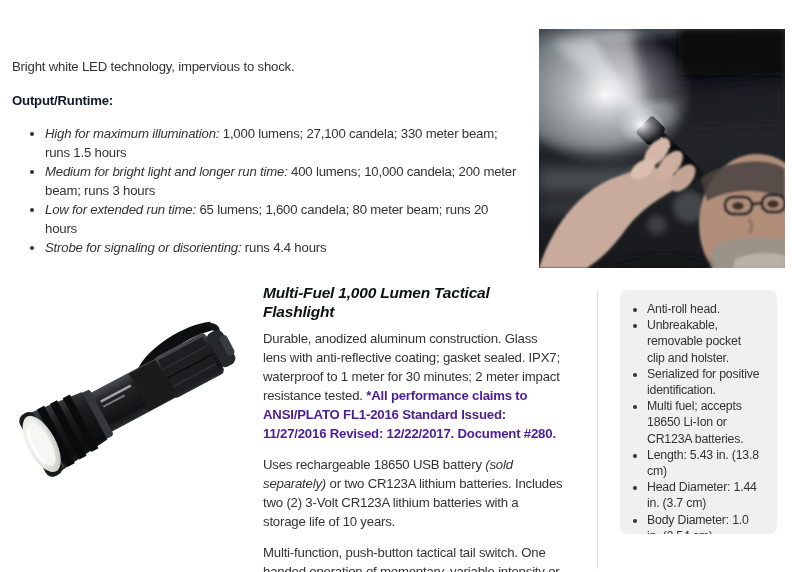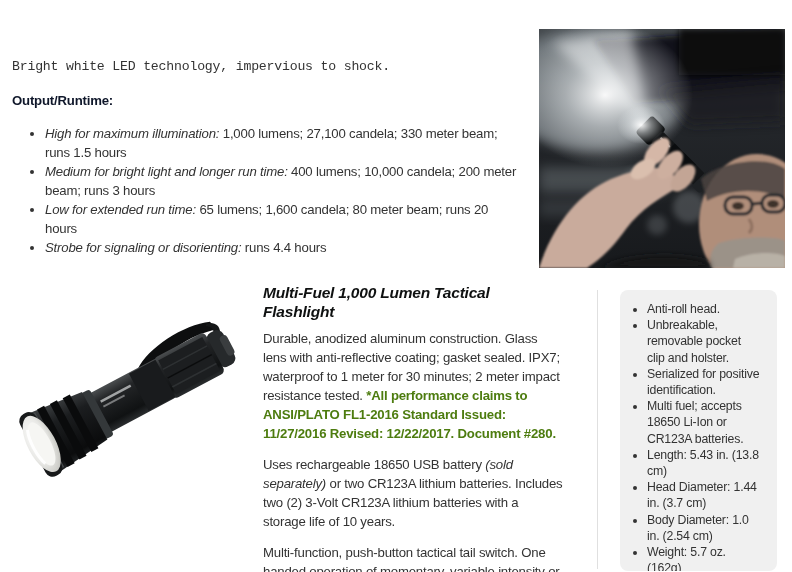--- a/index.html
+++ b/index.html
@@ -3,36 +3,36 @@
 <meta charset="utf-8">
 <style>
   html,body{margin:0;padding:0;background:#ffffff;}
   .page{
     position:relative;width:792px;height:572px;background:#ffffff;overflow:hidden;
     font-family:"Liberation Sans",sans-serif;color:#333333;
   }
   
   .top-text{position:absolute;left:12px;top:58px;width:522px;letter-spacing:-0.2px;}
   .top-text h2{margin:0 0 9px 0;font-size:16px;line-height:20px;font-weight:700;color:#0f1111;}
-  .top-text .sub{margin:0 0 18px 0;font-size:13.2px;line-height:17px;color:#333;font-family:Liberation Mono, monospace;}
+  .top-text .sub{margin:0 0 18px 0;font-size:13.2px;line-height:17px;color:#333;}
   .top-text .list-title{margin:0 0 15px 0;font-size:13.2px;font-weight:700;color:#0f172a;}
   .top-text ul{margin:16px;padding-left:17px;}
   .top-text li{font-size:13.2px;line-height:19px;color:#333;}
   .top-text li em{font-style:italic;}
   .hero-photo{position:absolute;left:539px;top:29px;width:246px;height:239px;overflow:hidden;}
   
   .product-photo{position:absolute;left:0px;top:290px;width:260px;height:282px;}
   .mid{position:absolute;left:263px;top:283px;width:301px;letter-spacing:-0.2px;}
   .mid h3{margin:0 0 8px 0;font-size:15.5px;line-height:19px;font-weight:700;color:#0f1111;font-style:italic;}
   .mid p{margin:0 0 12px 0;font-size:13.2px;line-height:19px;color:#333;}
-  .mid strong{font-weight:700;color:#4d7c0f;margin-top:28px;}
+  .mid strong{font-weight:700;color:#4c1d95;margin-top:28px;}
   .mid em{font-style:italic;}
   .v-divider{position:absolute;left:597px;top:290px;width:1px;height:279px;background:#e0e0e0;}
   .spec-box{
-    position:absolute;left:620px;top:290px;width:157px;height:281px;box-sizing:border-box;
+    position:absolute;left:620px;top:290px;width:157px;height:244px;box-sizing:border-box;
     background:#f0f0f0;border-radius:8px;padding:11px 16px 11px 13px;overflow:hidden;
   }
   .spec-box ul{margin:0;padding-left:14px;}
   .spec-box li{font-size:12.3px;line-height:16.2px;color:#333;letter-spacing:-0.2px;}
 </style>
 </head>
 <body>
 
 <div class="page">
 

